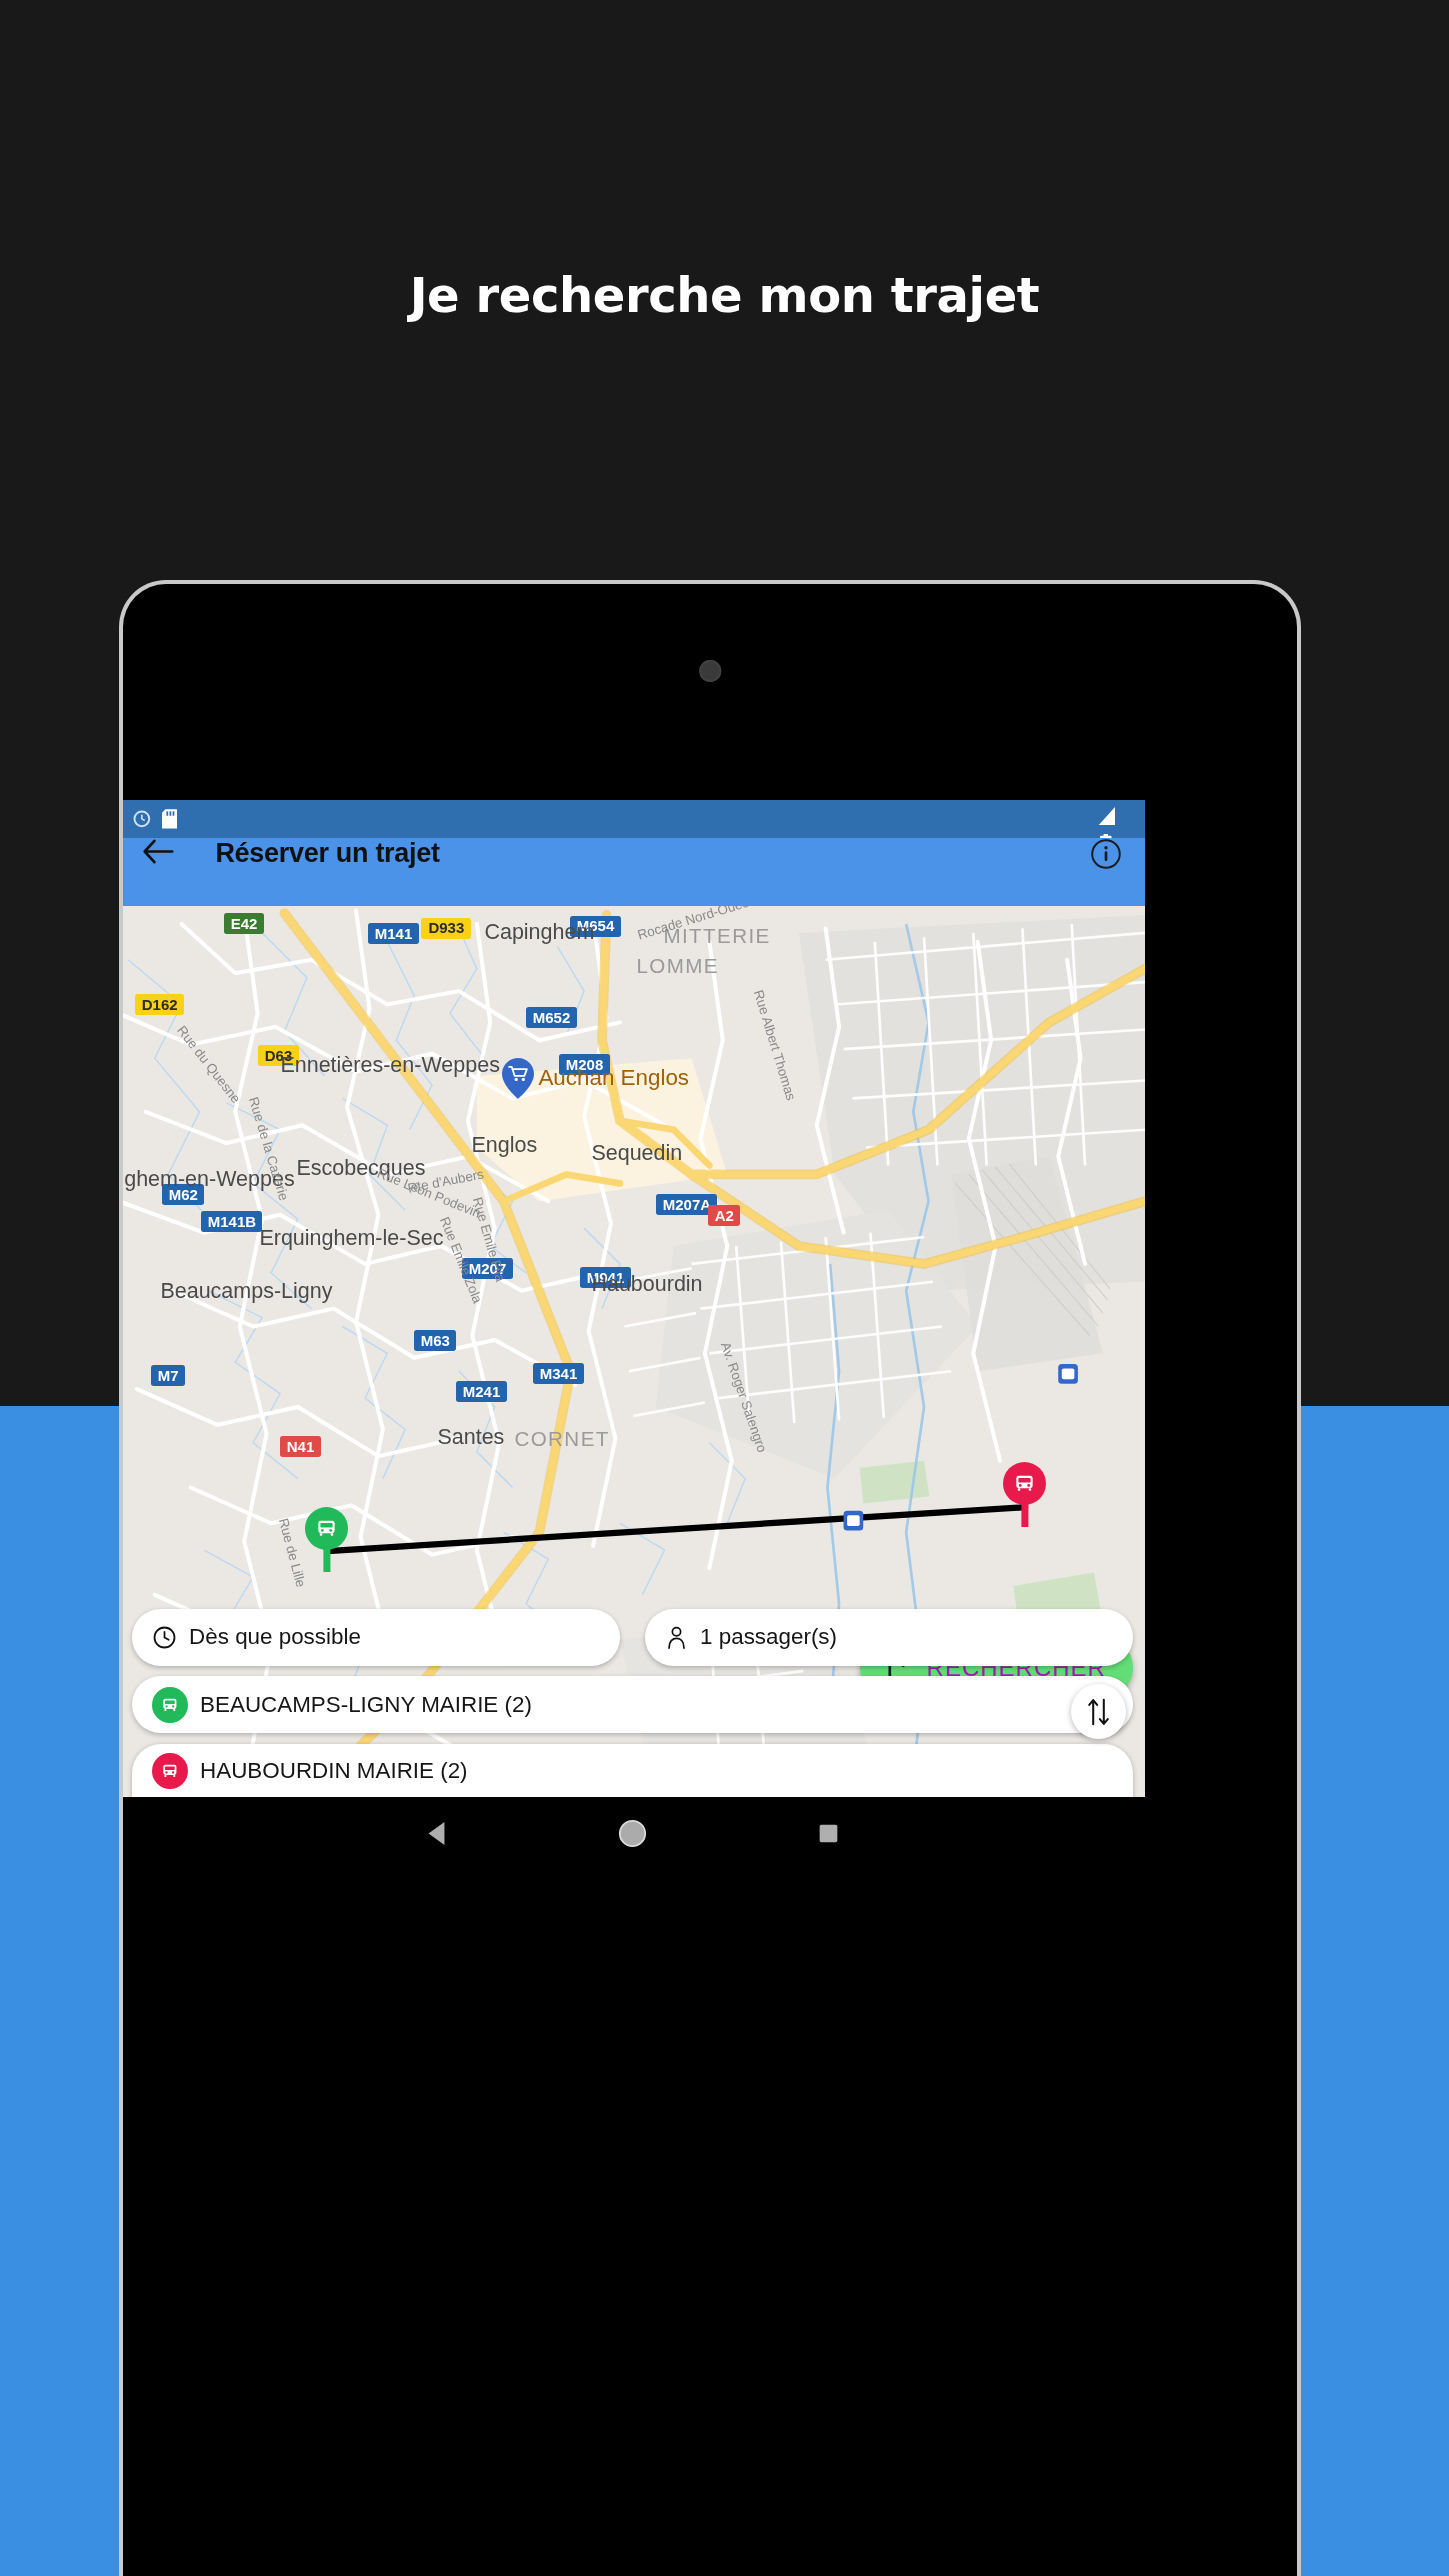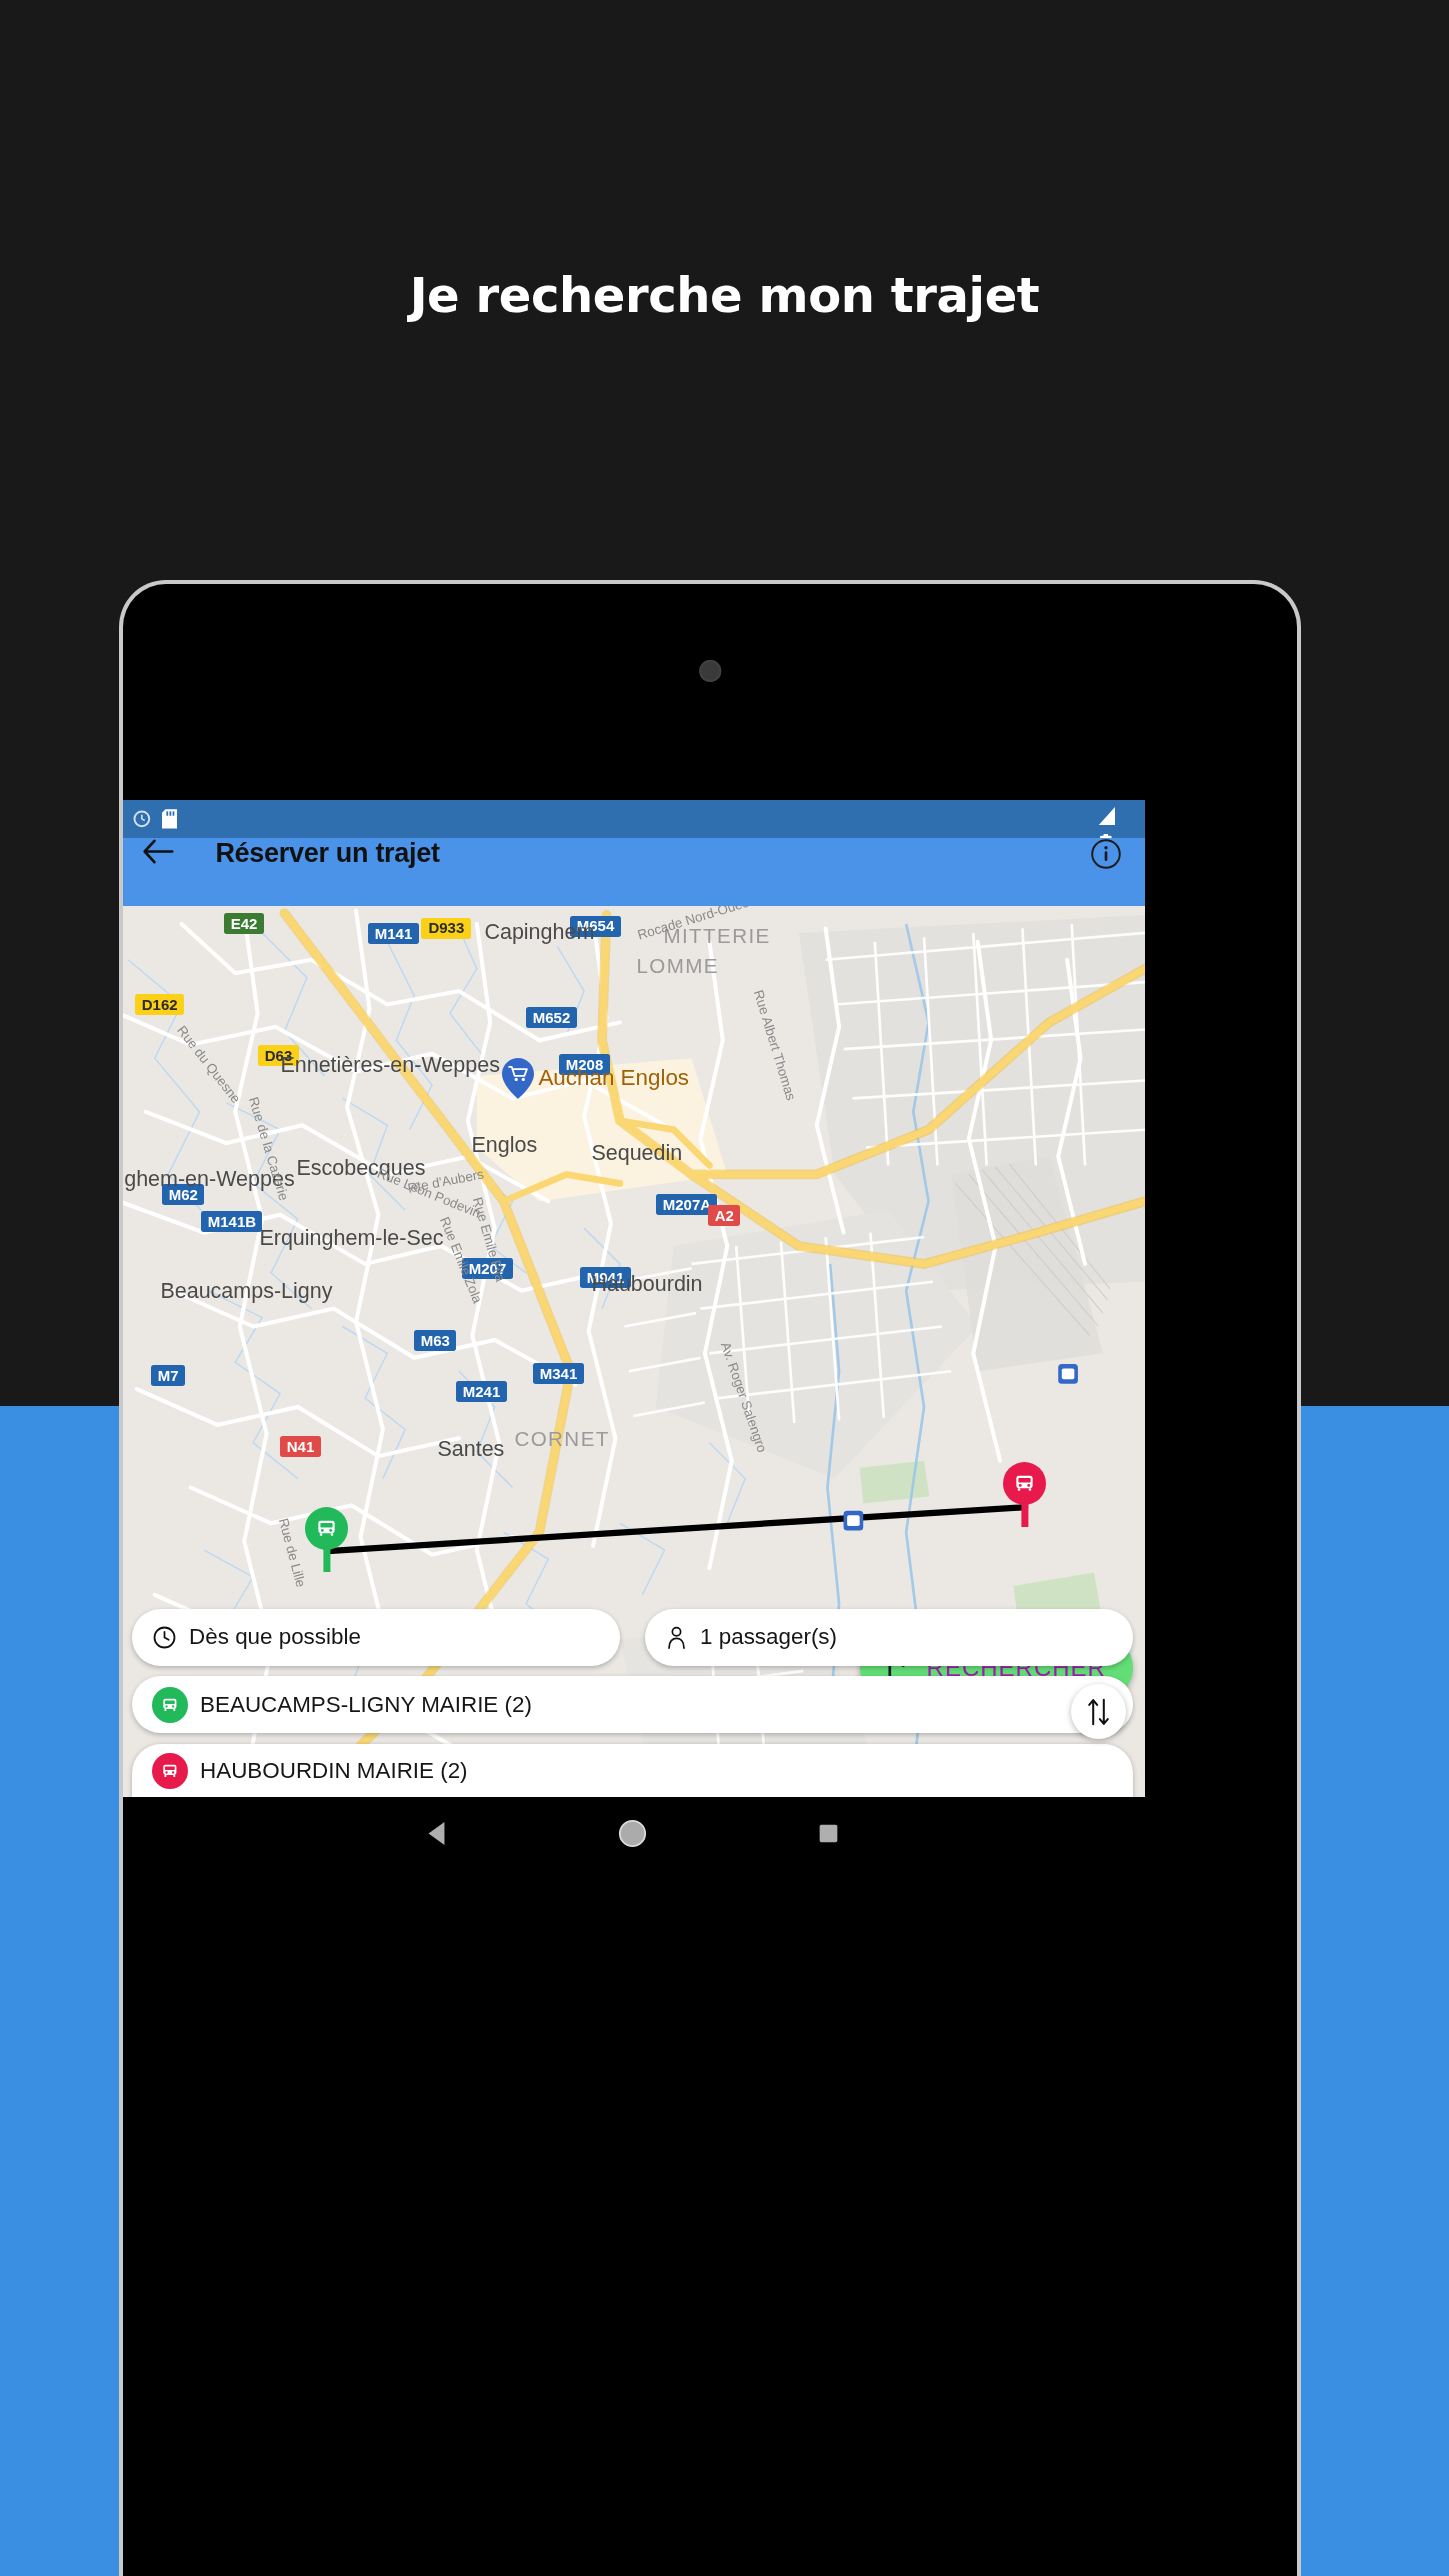--- a/index.html
+++ b/index.html
@@ -373,21 +373,21 @@
           <div class="place place-caps" style="left: 544px; top: 18px;">MITTERIE</div>
           <div class="place place-caps" style="left: 517px; top: 48px;">LOMME</div>
           <div class="place place-md" style="left: 161px; top: 147px;">Ennetières-en-Weppes</div>
           <div class="place place-md" style="left: 352px; top: 227px;">Englos</div>
           <div class="place place-md" style="left: 472px; top: 235px;">Sequedin</div>
           <div class="place place-md" style="left: 177px; top: 250px;">Escobecques</div>
           <div class="place place-md" style="left: -7.2px; top: 261px;">nghem-en-Weppes</div>
           <div class="place place-md" style="left: 140px; top: 320px;">Erquinghem-le-Sec</div>
           <div class="place place-md" style="left: 41px; top: 373px;">Beaucamps-Ligny</div>
           <div class="place place-md" style="left: 472px; top: 366px;">Haubourdin</div>
-          <div class="place place-md" style="left: 318px; top: 519px; margin-top: 12px;">Santes</div>
+          <div class="place place-md" style="left: 318px; top: 519px;">Santes</div>
           <div class="place place-caps" style="left: 395px; top: 521px;">CORNET</div>
         </div>
 
       <div id="streets">
           <div class="street" style="left: 61px; top: 114px; transform: rotate(52deg); transform-origin: left center;">Rue du Quesne</div>
           <div class="street" style="left: 519px; top: 22.4px; transform: rotate(-17deg); transform-origin: left center;">Rocade Nord-Ouest</div>
           <div class="street" style="left: 639px; top: 77px; transform: rotate(73deg); transform-origin: left center;">Rue Albert Thomas</div>
           <div class="street" style="left: 134px; top: 184px; transform: rotate(73deg); transform-origin: left center;">Rue de la Cazerie</div>
           <div class="street" style="left: 259px; top: 259px; transform: rotate(22deg); transform-origin: left center;">Rue Léon Podevin</div>
           <div class="street" style="left: 289px; top: 275px; transform: rotate(-11deg); transform-origin: left center;">Rte d'Aubers</div>

